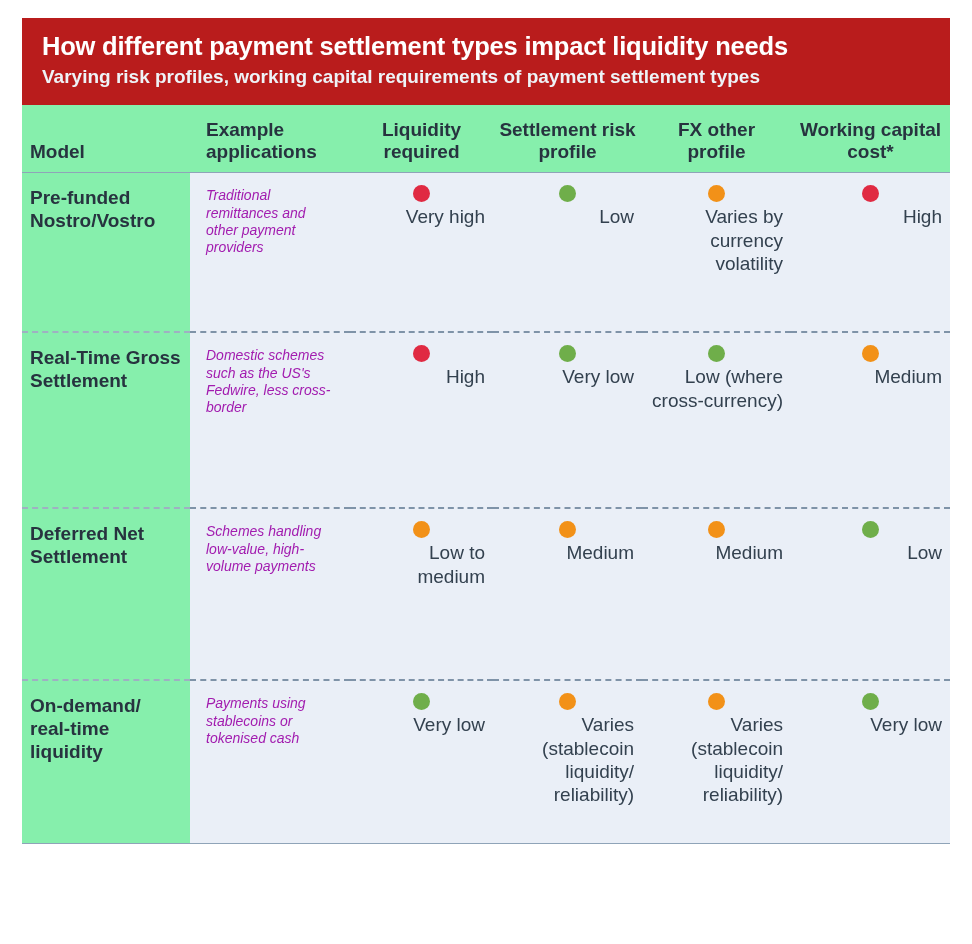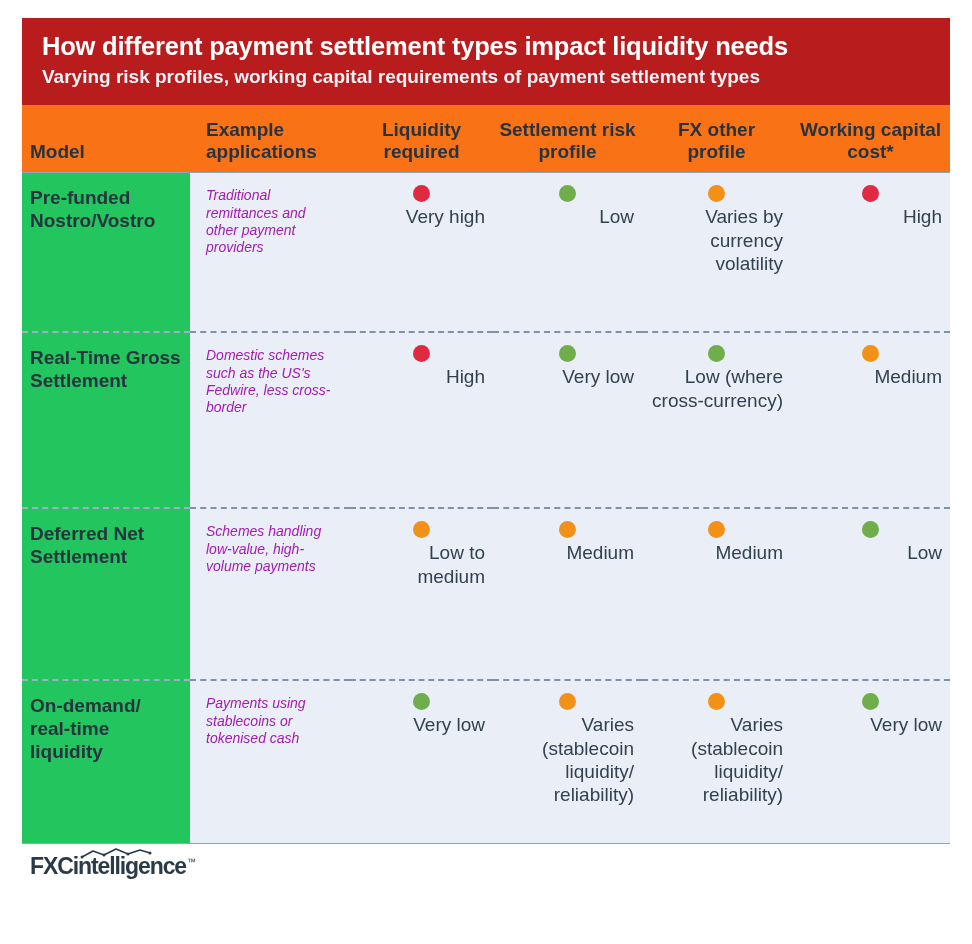--- a/index.html
+++ b/index.html
@@ -59,21 +59,21 @@
   .table col.c-wc           { width: 159px; }
 
   thead th {
     vertical-align: bottom;
     font-size: 19px;
     font-weight: bold;
     color: #27333f;
     line-height: 1.14;
     padding: 14px 6px 10px 6px;
     border-bottom: 1.5px solid #8fa4b8;
-    background: #f97316;
+    background: #86efac;
   }
   thead th.th-model {
     text-align: left;
     padding-left: 8px;
   }
   thead th.th-example {
     text-align: left;
     padding-left: 16px;
   }
   thead th.th-center {
@@ -83,21 +83,21 @@
   tbody td {
     vertical-align: top;
     background: #eaeff7;
     border-bottom: 2px dashed #7f93a8;
     padding: 0;
   }
   tbody tr:last-child td {
     border-bottom: 1.5px solid #8fa4b8;
   }
   tbody td.cell-model {
-    background: #22c55e;
+    background: #86efac;
     border-bottom: 2px dashed #9fb0c2;
   }
   tbody tr:last-child td.cell-model {
     border-bottom: 1.5px solid #8fa4b8;
   }
 
   .model-inner {
     padding: 14px 6px 18px 8px;
     font-size: 19px;
     font-weight: bold;
@@ -335,26 +335,15 @@
             <span class="dot" style="background: rgb(111, 174, 74);"></span>
             <span class="metric-label">Very low</span>
           </div>
         </td>
       </tr>
 
     </tbody>
   </table>
 
   <div class="footer">
-    <div class="logo">
-      <svg class="logo-spark" viewBox="0 0 72 12">
-        <polyline points="2,9 13,3 24,7 36,1 48,6 60,2 70,5" fill="none" stroke="#2b3a49" stroke-width="1.6" stroke-linejoin="round" stroke-linecap="round"></polyline>
-        <circle cx="2" cy="9" r="1.5" fill="#2b3a49"></circle>
-        <circle cx="24" cy="7" r="1.5" fill="#2b3a49"></circle>
-        <circle cx="48" cy="6" r="1.5" fill="#2b3a49"></circle>
-        <circle cx="70" cy="5" r="1.5" fill="#2b3a49"></circle>
-      </svg>
-      <span class="logo-text">FXCintelligence</span>
-      <span class="logo-tm">™</span>
-    </div>
   </div>
 
 </div>
 
 </body></html>

